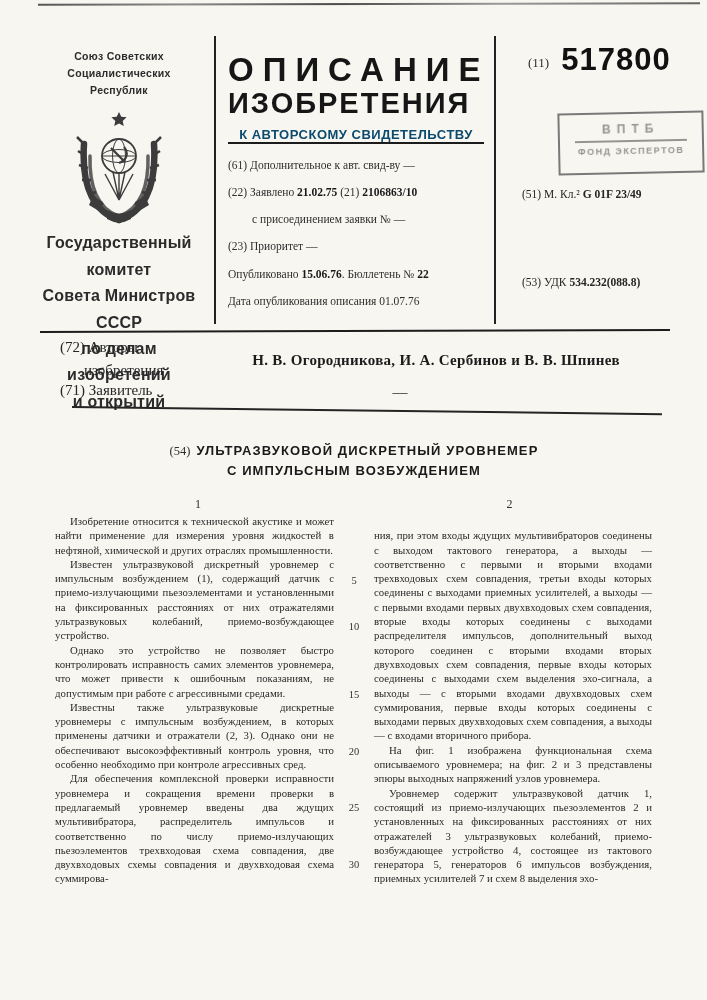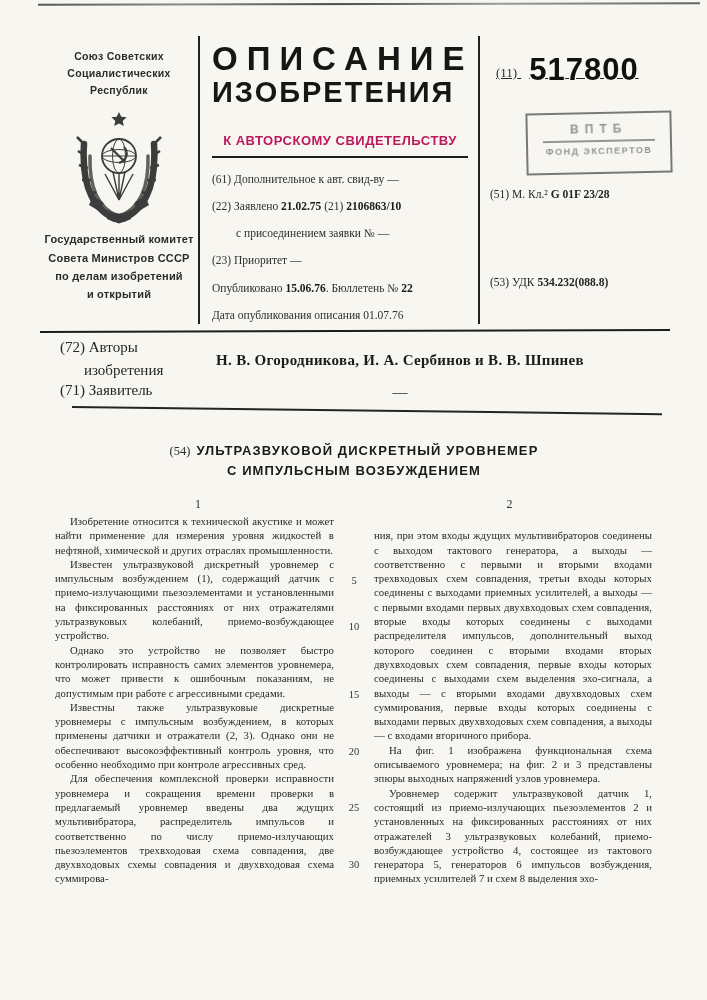--- a/index.html
+++ b/index.html
@@ -18,56 +18,57 @@
   
   .scan-line{
     position:absolute;top:3px;left:38px;width:662px;height:2px;
     background:linear-gradient(90deg,#3a3a3a 0%,#777 22%,#2c2c2c 45%,#8a8a8a 70%,#4a4a4a 100%);
     transform:rotate(-0.15deg);opacity:.85;
   }
   
   .header{
     position:absolute;top:36px;left:40px;width:630px;height:288px;
     display:flex;
+    gap:16px;
   }
   .h-left{width:158px;padding-top:12px;text-align:center;}
   .country{
     font-family:"Liberation Sans",sans-serif;font-weight:bold;
     font-size:10.5px;line-height:1.6;color:#2b2b2b;letter-spacing:.3px;
   }
   .emblem{margin:10px auto 4px auto;display:block;}
   .committee{
     font-family:"Liberation Sans",sans-serif;font-weight:bold;
-    font-size:11px;line-height:1.65;color:#2b2b2b;margin-top:6px;letter-spacing:.2px;
+    font-size:16px;line-height:1.65;color:#2b2b2b;margin-top:6px;letter-spacing:.2px;
   }
   .h-mid{
     width:282px;box-sizing:border-box;
     border-left:2px solid #222;border-right:2px solid #222;
     padding:6px 0 0 12px;
   }
   .masthead-line1{
     font-family:"Liberation Sans",sans-serif;font-weight:bold;
-    font-size:33px;letter-spacing:9px;color:#161616;line-height:1.05;
+    font-size:33px;letter-spacing:9px;color:#161616;line-height:1.05;margin-top:11px;
   }
   .masthead-line2{
     font-family:"Liberation Sans",sans-serif;font-weight:bold;
     font-size:29px;letter-spacing:2px;color:#161616;line-height:1.1;
   }
   .masthead-sub{
     font-family:"Liberation Sans",sans-serif;font-weight:bold;
-    font-size:13px;letter-spacing:.5px;color:#be185d;
-    margin-top:24px;padding-bottom:8px;border-bottom:2.5px solid #1c1c1c;
+    font-size:13px;letter-spacing:.5px;color:#0c4a6e;
+    margin-top:7px;padding-bottom:0;border-bottom:2.5px solid #1c1c1c;
     width:256px;text-align:center;
   }
   .biblio{margin-top:13px;font-size:11.5px;color:#2e2e2e;}
   .biblio .bl{margin-bottom:9.5px;line-height:1.55;}
   .biblio .indent{padding-left:24px;}
   .biblio b{color:#1a1a1a;}
   .h-right{flex:1;position:relative;}
-  .num-row{position:absolute;top:16px;left:16px;white-space:nowrap;text-decoration:underline;}
+  .num-row{position:absolute;top:6px;left:16px;white-space:nowrap;}
   .num-label{font-size:13px;color:#2e2e2e;}
   .num-value{
     font-family:"Liberation Sans",sans-serif;font-weight:bold;
     font-size:31px;letter-spacing:1px;color:#111;margin-left:8px;vertical-align:-3px;
   }
   .stamp{
     position:absolute;top:76px;left:46px;width:142px;height:58px;
     border:2px solid #6b6b6b;transform:rotate(-1.2deg);
     text-align:center;color:#8a8a88;
     filter:blur(.6px);opacity:.9;
@@ -84,21 +85,21 @@
   .ipc-line{position:absolute;top:152px;left:10px;font-size:11.5px;white-space:nowrap;}
   .udk-line{position:absolute;top:240px;left:10px;font-size:11.5px;white-space:nowrap;}
   
   .rule1{position:absolute;top:330px;left:40px;width:630px;height:2px;background:#1d1d1d;transform:rotate(-0.2deg);}
   .rule2{position:absolute;top:406px;left:72px;width:590px;height:2px;background:#242424;transform:rotate(0.7deg);transform-origin:left center;}
   
   .people{position:absolute;top:336px;left:60px;width:600px;font-size:15px;}
   .authors-row{position:relative;height:42px;}
   .authors-label{position:absolute;top:0;left:0;line-height:1.5;}
   .authors-names{
-    position:absolute;top:16px;left:120px;width:440px;text-align:center;
+    position:absolute;top:16px;left:120px;width:440px;text-align:right;
     font-weight:bold;color:#1c1c1c;letter-spacing:.3px;
   }
   .applicant-row{position:relative;height:24px;}
   .applicant-label{position:absolute;left:0;top:4px;}
   .applicant-value{position:absolute;left:120px;width:440px;top:6px;text-align:center;}
   
   .invention-title{
     position:absolute;top:441px;left:80px;width:548px;text-align:center;
     font-family:"Liberation Sans",sans-serif;font-weight:bold;
     font-size:13px;letter-spacing:1.1px;color:#1a1a1a;line-height:1.55;
@@ -195,21 +196,21 @@
     <div class="h-right">
       <div class="num-row">
         <span class="num-label">(11)</span>
         <span class="num-value">517800</span>
       </div>
       <div class="stamp">
         <div class="stamp-l1">ВПТБ</div>
         <div class="stamp-rule"></div>
         <div class="stamp-l2">ФОНД ЭКСПЕРТОВ</div>
       </div>
-      <div class="ipc-line"><span>(51) М. Кл.²</span><b> G 01F 23/28</b></div>
+      <div class="ipc-line"><span>(51) М. Кл.²</span><b> G 01F 23/49</b></div>
       <div class="udk-line"><span>(53) УДК </span><b>534.232(088.8)</b></div>
     </div>
   </div>
 
   <div class="rule1"></div>
 
   <div class="people">
     <div class="authors-row">
       <div class="authors-label">
         <div>(72) Авторы</div>

